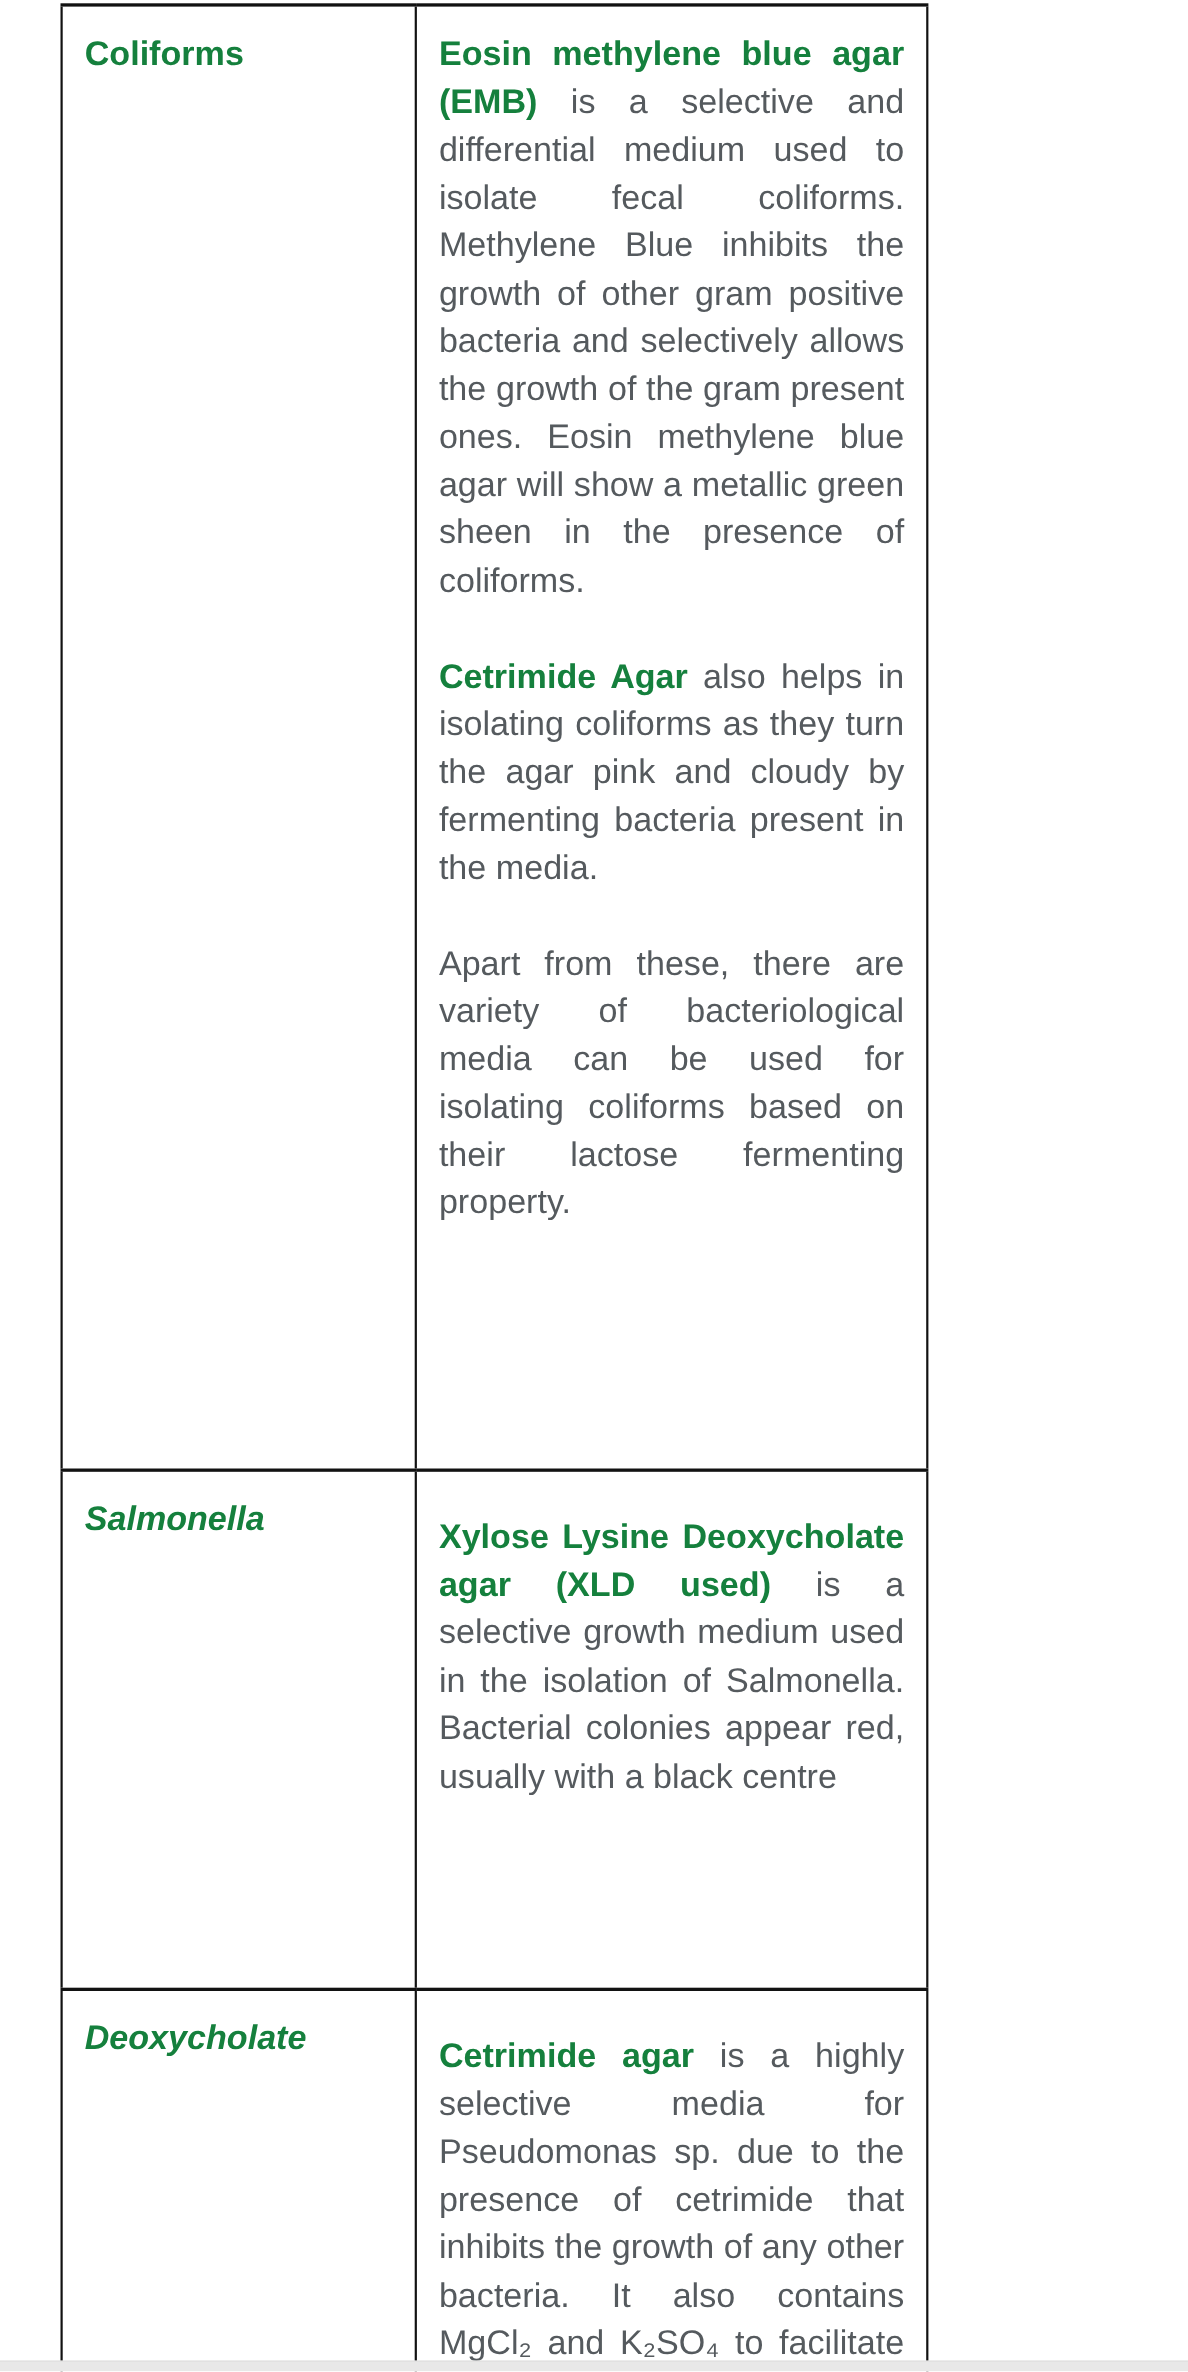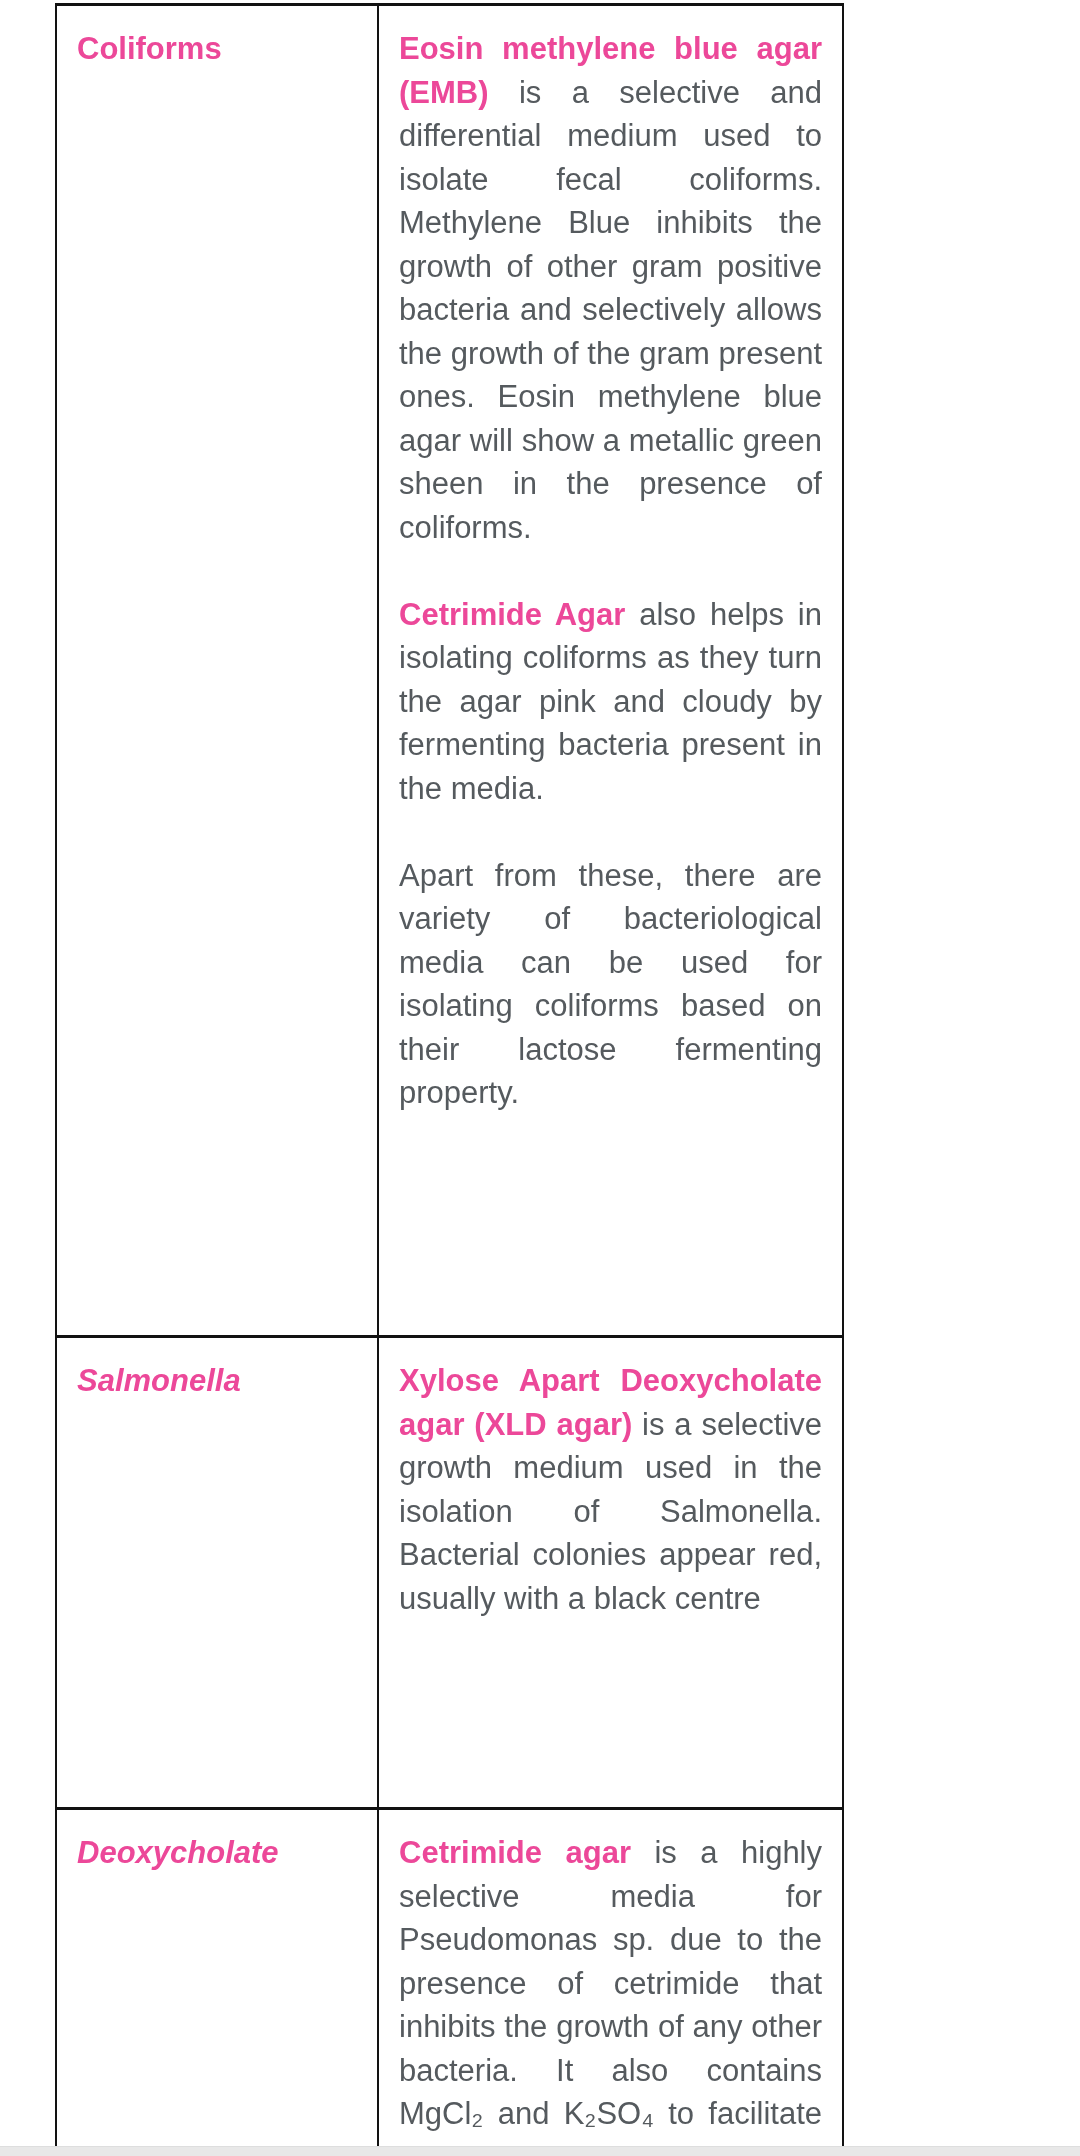--- a/index.html
+++ b/index.html
@@ -39,23 +39,23 @@
   tr.r1 td { height: 1332px; box-sizing: border-box; }
   tr.r2 td { height: 472px;  box-sizing: border-box; }
   tr.r3 td { height: 420px;  box-sizing: border-box; }
   td.organism {
     font-weight: bold;
     color: #4e5255;
   }
   td.organism.latin { font-style: italic; }
   td.desc { text-align: justify; }
   td.desc p { margin: 0 0 43.5px 0; }
-  td.desc p:last-child { margin-bottom: 0; }
+  td.desc p:last-child { margin-bottom: 0; margin-top: 16px; }
   td.desc p.justify-last { text-align-last: justify; }
-  .b { font-weight: bold; color: #ec4899; }
+  .b { font-weight: bold; color: #15803d; }
   .i { }
   .bottom-bar {
     position: absolute;
     left: 0;
     bottom: 0;
     width: 1080px;
     height: 9px;
     background: #e8e8e8;
     border-top: 1px solid #dedede;
     z-index: 5;
@@ -76,21 +76,21 @@
         <td class="organism"><span class="b">Coliforms</span></td>
         <td class="desc">
           <p><span class="b">Eosin methylene blue agar (EMB)</span><span> is a selective and differential medium used to isolate fecal coliforms. Methylene Blue inhibits the growth of other gram positive bacteria and selectively allows the growth of the gram present ones. Eosin methylene blue agar will show a metallic green sheen in the presence of coliforms.</span></p>
           <p><span class="b">Cetrimide Agar</span><span> also helps in isolating coliforms as they turn the agar pink and cloudy by fermenting bacteria present in the media.</span></p>
           <p><span>Apart from these, there are variety of bacteriological media can be used for isolating coliforms based on their lactose fermenting property.</span></p>
         </td>
       </tr>
       <tr class="r2">
         <td class="organism latin"><span class="b i">Salmonella</span></td>
         <td class="desc">
-          <p><span class="b">Xylose Apart Deoxycholate agar (XLD agar)</span><span> is a selective growth medium used in the isolation of </span><span class="i">Salmonella</span><span>. Bacterial colonies appear red, usually with a black centre</span></p>
+          <p><span class="b">Xylose Lysine Deoxycholate agar (XLD used)</span><span> is a selective growth medium used in the isolation of </span><span class="i">Salmonella</span><span>. Bacterial colonies appear red, usually with a black centre</span></p>
         </td>
       </tr>
       <tr class="r3">
         <td class="organism latin"><span class="b i">Deoxycholate</span></td>
         <td class="desc">
           <p class="justify-last"><span class="b">Cetrimide agar</span><span> is a highly selective media for Pseudomonas sp. due to the presence of cetrimide that inhibits the growth of any other bacteria. It also contains MgCl₂ and K₂SO₄ to facilitate</span></p>
         </td>
       </tr>
     </tbody>
   </table>

